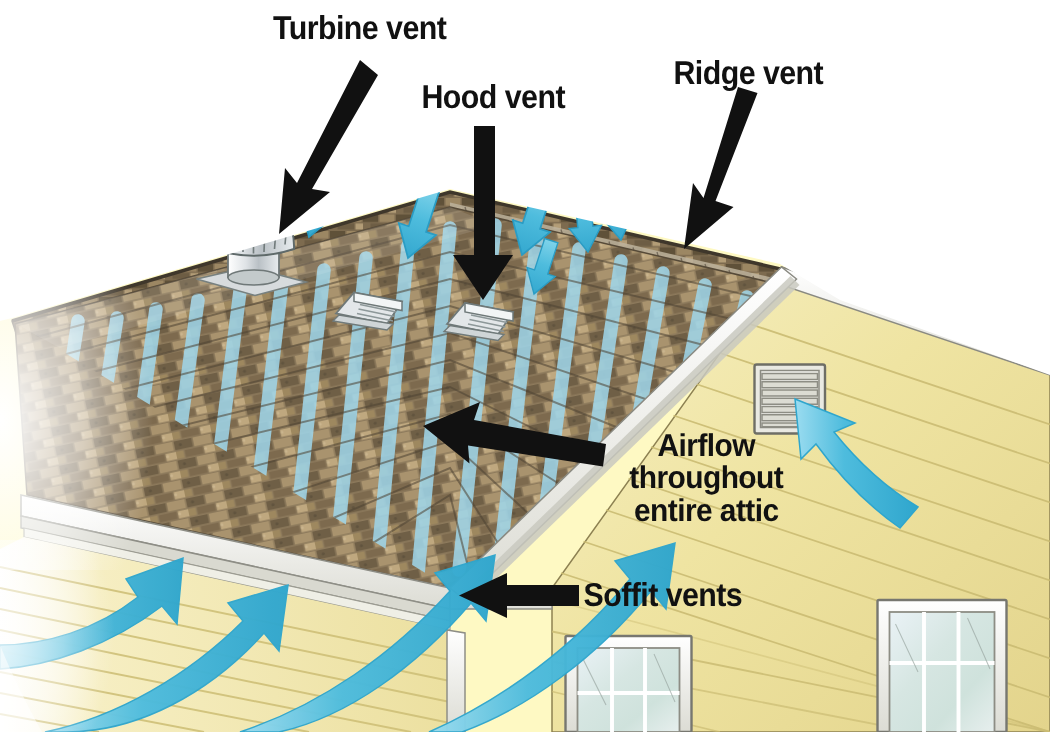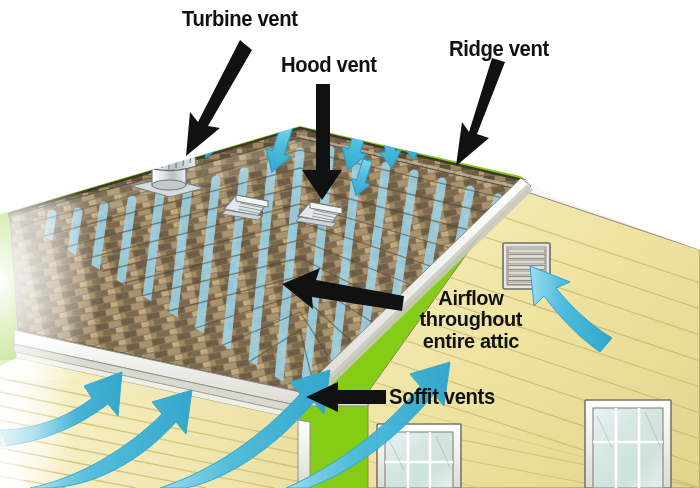--- a/index.html
+++ b/index.html
@@ -4,21 +4,21 @@
 <style>
   html, body {
     margin: 0;
     padding: 0;
     background: #ffffff;
   }
   #scene {
     position: relative;
     width: 700px;
     height: 488px;
-    background: #84cc16;
+    background: #fef9c3;
     overflow: hidden;
     font-family: "Liberation Sans", sans-serif;
   }
   #art {
     position: absolute;
     inset: 0;
     width: 700px;
     height: 488px;
   }
   .label {

